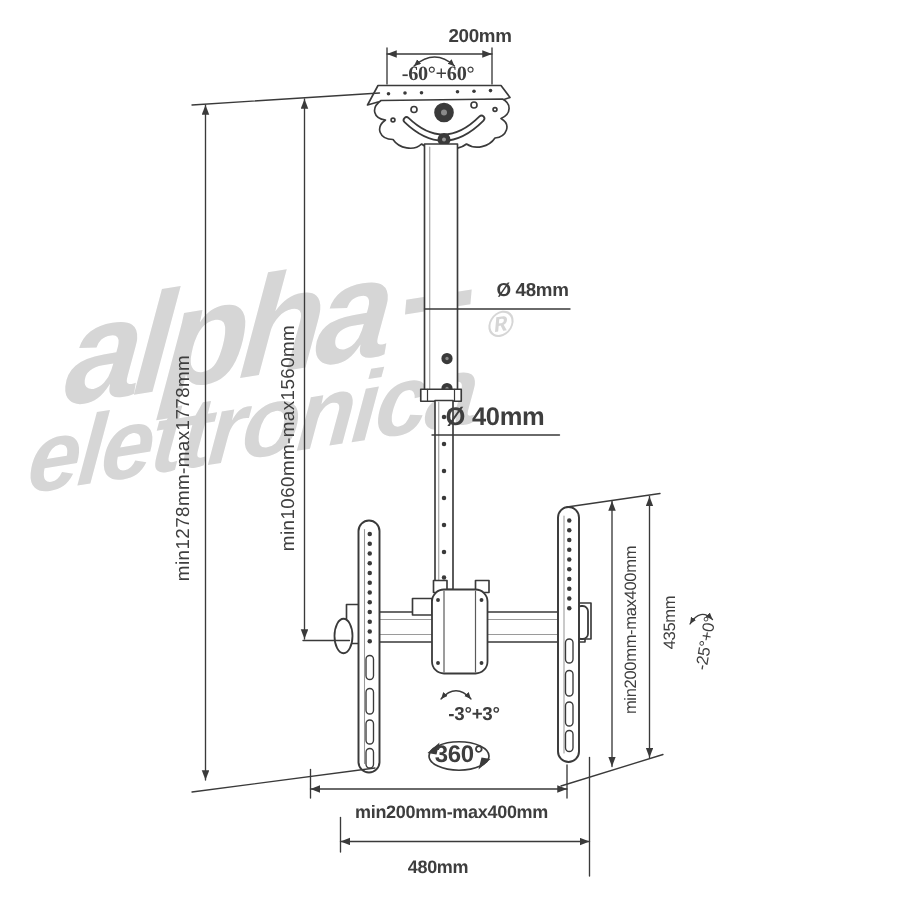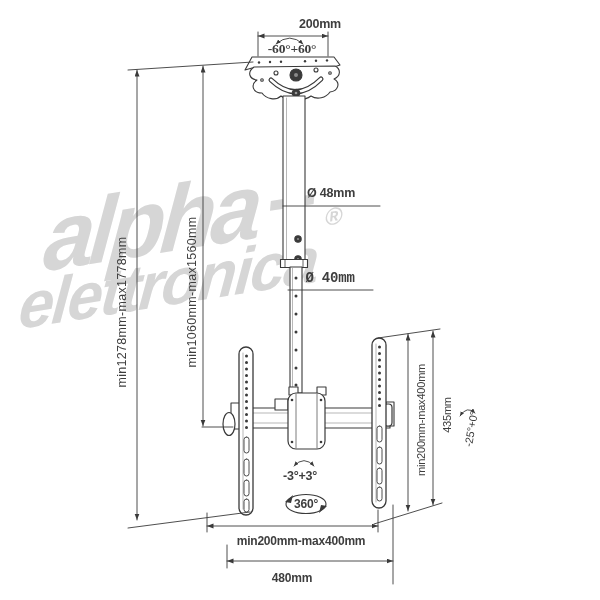--- a/index.html
+++ b/index.html
@@ -21,26 +21,26 @@
   svg.draw{position:absolute;left:0;top:0;}
   
   .lbl{
     position:absolute;white-space:nowrap;color:#3e3e3e;font-weight:700;
     transform:translate(-50%,-50%);letter-spacing:-0.2px;
   }
   .rot90{transform:translate(-50%,-50%) rotate(-90deg);}
   .rot80{transform:translate(-50%,-50%) rotate(-80deg);}
   .l-200   {left:296px;top:24px;font-size:12.5px;margin-left:24px;}
   .l-swivel{left:292px;top:49px;font-size:13.5px;font-family:Liberation Serif, serif;}
-  .l-d48   {left:331px;top:193px;font-size:12.5px;}
-  .l-d40   {left:330px;top:278px;font-size:14px;font-family:Liberation Mono, monospace;}
+  .l-d48   {left:331px;top:193px;font-size:12.5px;padding-left:48px;}
+  .l-d40   {left:330px;top:278px;font-size:17px;}
   .l-1278  {left:122px;top:312px;font-size:12.5px;font-weight:400;letter-spacing:.3px;}
   .l-1060  {left:192px;top:292px;font-size:12.5px;font-weight:400;letter-spacing:.3px;}
-  .l-tilt3 {left:300px;top:476px;font-size:12.5px;text-align:right;}
-  .l-360   {left:306px;top:504px;font-size:12px;}
+  .l-tilt3 {left:316px;top:476px;font-size:12.5px;text-align:right;}
+  .l-360   {left:306px;top:504px;font-size:16px;}
   .l-vesaw {left:301px;top:541px;font-size:12px;}
   .l-480   {left:292px;top:578px;font-size:12px;}
   .l-vesah {left:421px;top:420px;font-size:11px;font-weight:400;}
   .l-435   {left:447px;top:415px;font-size:11px;font-weight:400;}
   .l-tilt25{left:471px;top:429px;font-size:11px;font-weight:400;}
 </style>
 </head>
 <body>
 
 <div class="stage">

